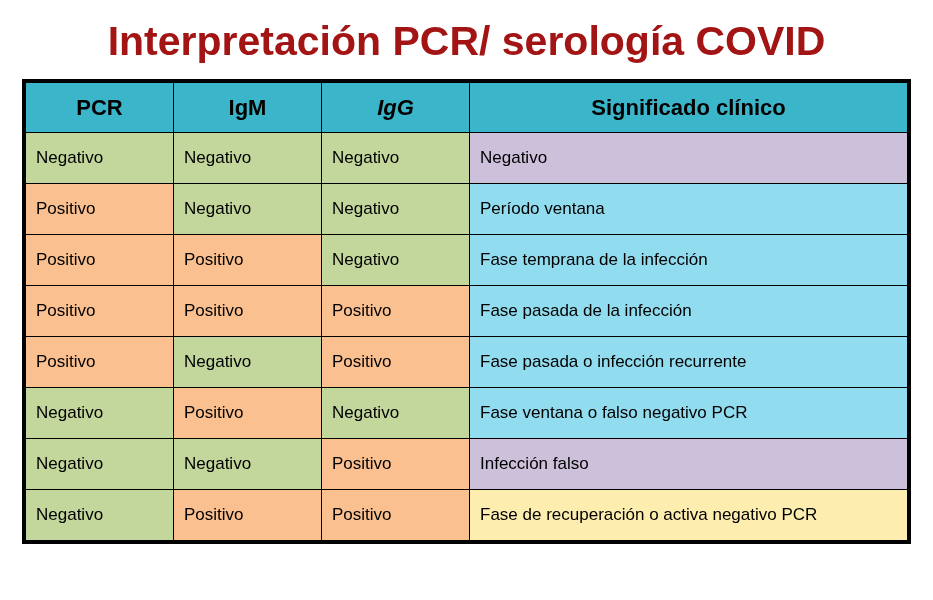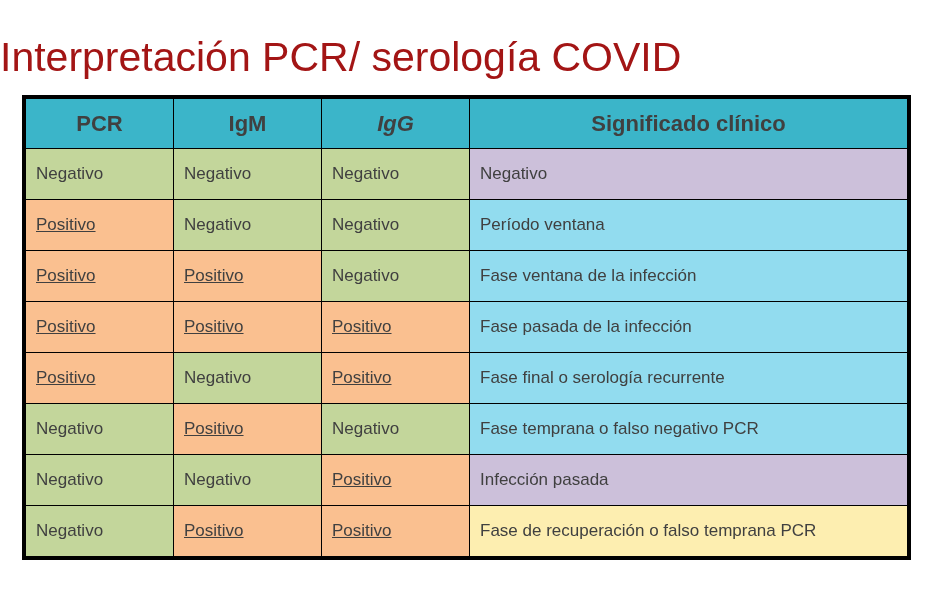--- a/index.html
+++ b/index.html
@@ -13,65 +13,66 @@
     font-family: "Liberation Sans", sans-serif;
     overflow: hidden;
   }
   .page {
     position: relative;
     width: 933px;
     height: 600px;
     box-sizing: border-box;
   }
   .title {
+    text-align: center;
     color: #a31515;
     font-size: 41px;
-    font-weight: normal;
+    font-weight: bold;
     letter-spacing: 0px;
-    padding-top: 34px;
+    padding-top: 18px;
     padding-bottom: 14px;
     font-family: "Liberation Sans", sans-serif;
   }
   .table-wrap {
     margin: 0 22px;
     border: 3px solid #000000;
     box-sizing: border-box;
   }
   table.matrix {
     border-collapse: collapse;
     width: 100%;
     table-layout: fixed;
   }
   table.matrix td, table.matrix th {
     border: 1px solid #000000;
     padding: 0 10px;
     height: 51px;
     font-size: 17px;
     font-weight: normal;
-    color: #404040;
+    color: #000000;
     text-align: left;
     vertical-align: middle;
     box-sizing: border-box;
     overflow: hidden;
     white-space: nowrap;
   }
   table.matrix thead th {
     background: #3bb5c9;
     font-size: 22px;
     font-weight: bold;
     text-align: center;
     height: 50px;
   }
   .col-pcr { width: 148px; }
   .col-igm { width: 148px; }
   .col-igg { width: 148px; font-style: italic; }
   .col-sig { width: auto; }
 
   .c-green  { background: #c3d69b; }
-  .c-orange { background: #fac090; text-decoration: underline; }
+  .c-orange { background: #fac090; }
   .c-purple { background: #ccc0da; }
   .c-cyan   { background: #92dcef; margin-left: 13px; }
   .c-yellow { background: #fdeeb0; }
 </style>
 </head>
 <body>
 
 <div class="page">
 
   <div class="title">Interpretación PCR/ serología COVID</div>
@@ -96,49 +97,49 @@
         <tr>
           <td class="c-orange">Positivo</td>
           <td class="c-green">Negativo</td>
           <td class="c-green">Negativo</td>
           <td class="c-cyan">Período ventana</td>
         </tr>
         <tr>
           <td class="c-orange">Positivo</td>
           <td class="c-orange">Positivo</td>
           <td class="c-green">Negativo</td>
-          <td class="c-cyan">Fase ventana de la infección</td>
+          <td class="c-cyan">Fase temprana de la infección</td>
         </tr>
         <tr>
           <td class="c-orange">Positivo</td>
           <td class="c-orange">Positivo</td>
           <td class="c-orange">Positivo</td>
           <td class="c-cyan">Fase pasada de la infección</td>
         </tr>
         <tr>
           <td class="c-orange">Positivo</td>
           <td class="c-green">Negativo</td>
           <td class="c-orange">Positivo</td>
-          <td class="c-cyan">Fase final o serología recurrente</td>
+          <td class="c-cyan">Fase pasada o infección recurrente</td>
         </tr>
         <tr>
           <td class="c-green">Negativo</td>
           <td class="c-orange">Positivo</td>
           <td class="c-green">Negativo</td>
-          <td class="c-cyan">Fase temprana o falso negativo PCR</td>
+          <td class="c-cyan">Fase ventana o falso negativo PCR</td>
         </tr>
         <tr>
           <td class="c-green">Negativo</td>
           <td class="c-green">Negativo</td>
           <td class="c-orange">Positivo</td>
-          <td class="c-purple">Infección pasada</td>
+          <td class="c-purple">Infección falso</td>
         </tr>
         <tr>
           <td class="c-green">Negativo</td>
           <td class="c-orange">Positivo</td>
           <td class="c-orange">Positivo</td>
-          <td class="c-yellow">Fase de recuperación o falso temprana PCR</td>
+          <td class="c-yellow">Fase de recuperación o activa negativo PCR</td>
         </tr>
       </tbody>
     </table>
   </div>
 
 </div>
 
 </body></html>

